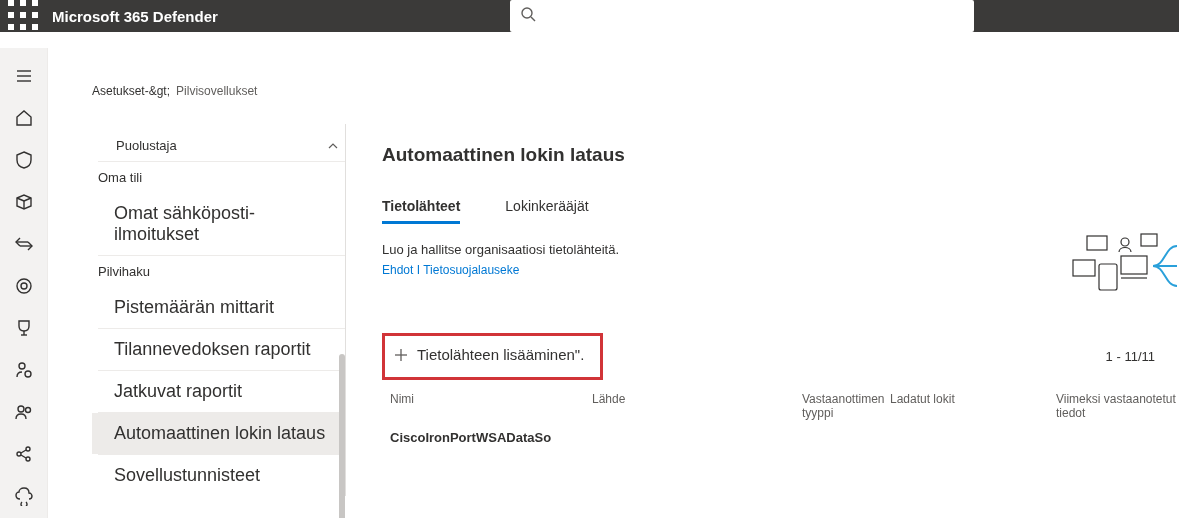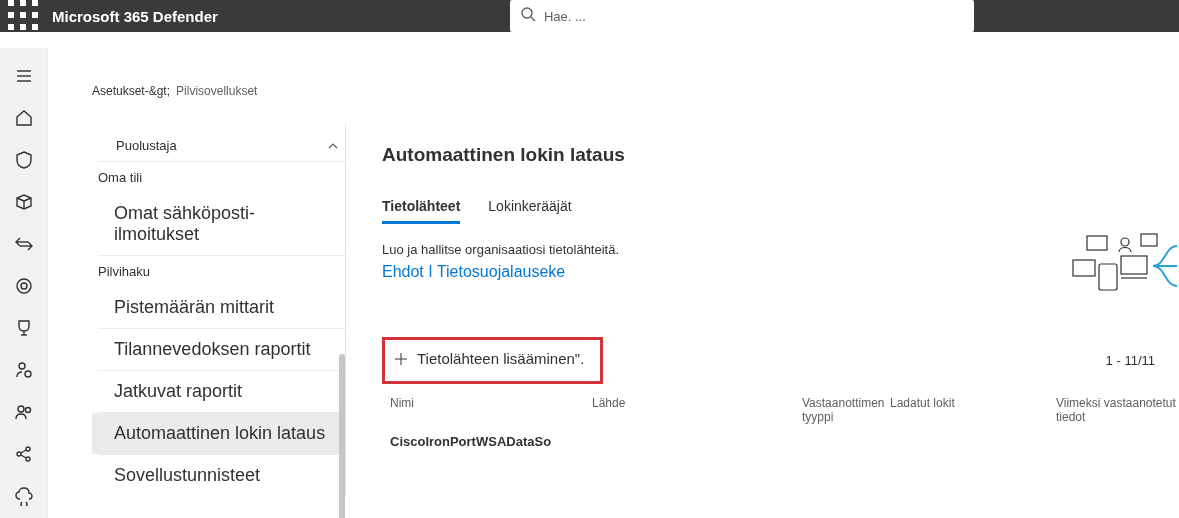--- a/index.html
+++ b/index.html
@@ -33,27 +33,27 @@
     .grp-head { font-size: 13px; color: #323130; padding: 8px 0 8px 6px; font-weight:400; cursor:pointer; display:flex; align-items:center; justify-content:space-between;}
     .grp-head.top { padding-left:24px; }
     .caret { width:12px; height:12px; margin-right:6px;}
     .setting-item { font-size: 18px; color: #323130; padding: 10px 12px 10px 22px; cursor: pointer; }
     .setting-item.indent { padding-left: 22px; }
     .setting-item.selected { background: #edebe9; }
     .divider { border-top:1px solid #edebe9; margin: 0 0 0 6px; }
 
     .main-pane { flex: 1; padding: 20px 0 0 36px; position: relative; }
     .main-title { font-size: 19px; font-weight: 600; color: #323130; margin-bottom: 26px; }
-    .tabs { display: flex; gap: 28px; border-bottom: 0; }
+    .tabs { display: flex; gap: 45px; border-bottom: 0; }
     .tab { font-size: 14px; color: #323130; padding: 6px 0 10px 0; cursor: pointer; position: relative; }
     .tab.active { font-weight: 600; }
     .tab.active::after { content:''; position:absolute; left:0; right:0; bottom:0; height:3px; background:#0078d4; }
 
     .desc { margin-top: 18px; font-size: 13px; color: #323130; }
-    .links { margin-top: 6px; font-size: 16px; color: #0078d4; }
+    .links { margin-top: 6px; font-size: 12px; color: #0078d4; }
     .links span { cursor:pointer; }
 
     .illus { position:absolute; right:0; top:102px; width:110px; height:80px; overflow:hidden; }
 
     .action-bar { margin-top: 56px; display:flex; align-items:center; justify-content:space-between; padding-right: 24px;}
     .add-btn { border: 3px solid #d13438; padding: 10px 16px 14px 8px; display: flex; align-items:center; gap:8px; cursor:pointer; }
     .add-btn svg { width:16px; height:16px; stroke:#605e5c; stroke-width:1.3; fill:none;}
     .add-btn span { font-size: 15px; color:#323130; }
     .pager { font-size: 13px; color:#323130;}
 
@@ -87,21 +87,20 @@
   </div>
   <div class="app-title">Microsoft 365 Defender</div>
   <div class="search-wrap">
     <div class="search-box">
       <span>
         <svg viewBox="0 0 16 16">
             <circle cx="7" cy="7" r="5"></circle>
             <line x1="11" y1="11" x2="15" y2="15"></line>
           </svg>
       </span>
-      <input type="text" placeholder="Hae. ..." style="">
     </div>
   </div>
 </div>
 
 <div class="rail">
   <div class="rail-item">
       <svg viewBox="0 0 20 20">
         <line x1="3" y1="5" x2="17" y2="5"></line>
         <line x1="3" y1="10" x2="17" y2="10"></line>
         <line x1="3" y1="15" x2="17" y2="15"></line>

